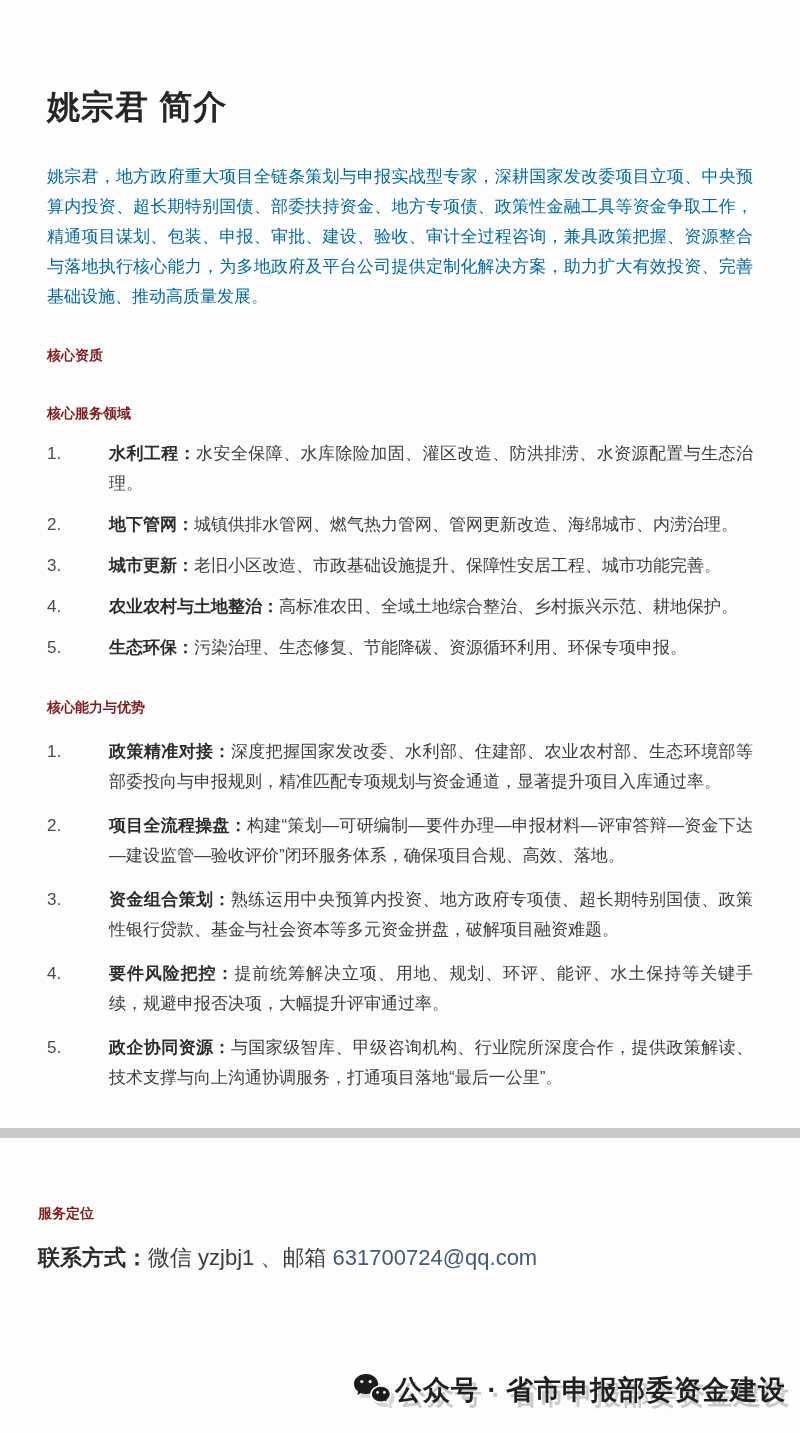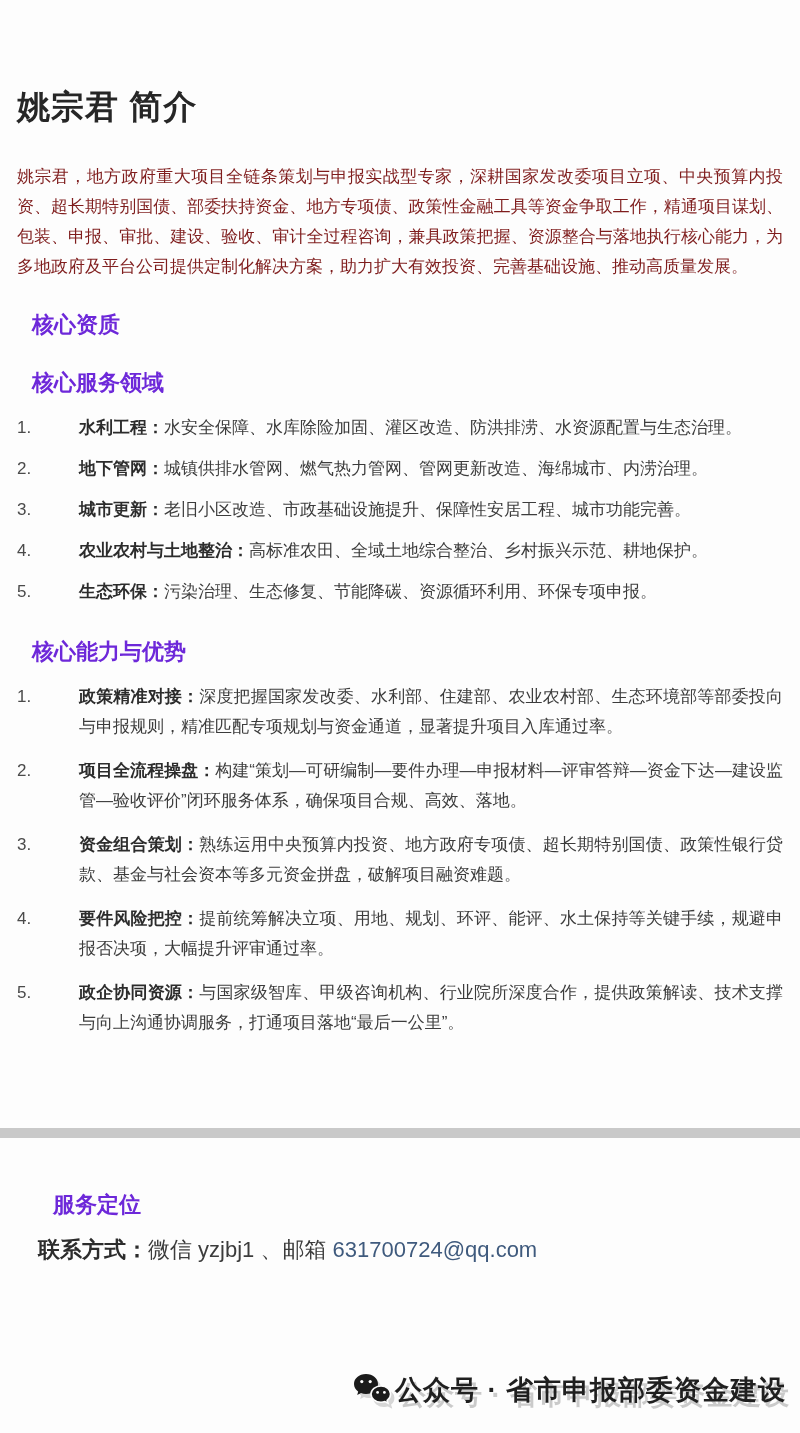--- a/index.html
+++ b/index.html
@@ -4,37 +4,37 @@
 <style>
   html, body { margin: 0; padding: 0; }
   body {
     width: 800px; height: 1433px;
     background: #fdfdfd;
     font-family: "Liberation Sans", "DejaVu Sans", sans-serif;
     color: #3a3a3a;
     position: relative;
     overflow: hidden;
   }
-  .content { padding: 0 17px; }
+  .content { padding: 0 47px; }
 
   .doc-title {
     margin: 0; padding-top: 86px;
     font-size: 33px; line-height: 42px;
     font-weight: 700; color: #262626;
     letter-spacing: 1px;
   }
   .para {
     margin: 0; margin-top: 34px;
     font-size: 17px; line-height: 30px;
-    color: #7f1d1d; text-align: justify;
+    color: #0369a1; text-align: justify;
   }
   .sec-heading {
-    margin: 15px; margin-top: 28px;
-    font-size: 22px; line-height: 30px;
-    font-weight: 700; color: #6d28d9;
+    margin: 0; margin-top: 28px;
+    font-size: 14px; line-height: 30px;
+    font-weight: 700; color: #7f1d1d;
   }
   .lead { margin: 0; margin-top: 13px; font-size: 17px; line-height: 30px; color: #3c3c3c; }
   .olist { margin-top: 2px; }
   .oitem {
     display: flex;
     font-size: 17px; line-height: 30px;
     margin-top: 11px;
     color: #3c3c3c;
   }
   .cap .oitem { margin-top: 14px; }
@@ -42,21 +42,21 @@
   .itext { flex: 1; text-align: justify; margin-left: 36px; }
   .ilabel { font-weight: 700; color: #2c2c2c; }
 
   .divider {
     position: absolute; left: 0; top: 1128;
     top: 1128px; width: 800px; height: 10px;
     background: #c9c9c9;
   }
   .positioning {
     position: absolute; left: 0; top: 1138px; width: 756px;
-    box-sizing: border-box; padding: 4px 38px;
+    box-sizing: border-box; padding: 12px 38px;
   }
   .positioning .sec-heading { margin-top: 48px; }
   .positioning .para { margin-top: 32px; }
   .contact {
     margin: 0; margin-top: 15px;
     font-size: 22px; line-height: 30px; color: #3c3c3c;
   }
   .contact-label { font-weight: 700; color: #2c2c2c; }
   .contact-email { color: #3f5a7d; text-decoration: none; }
 

